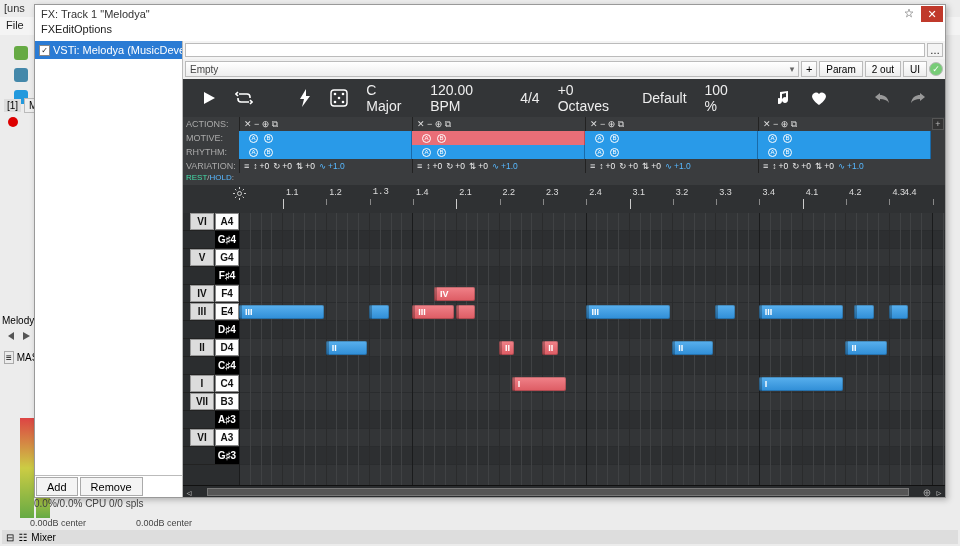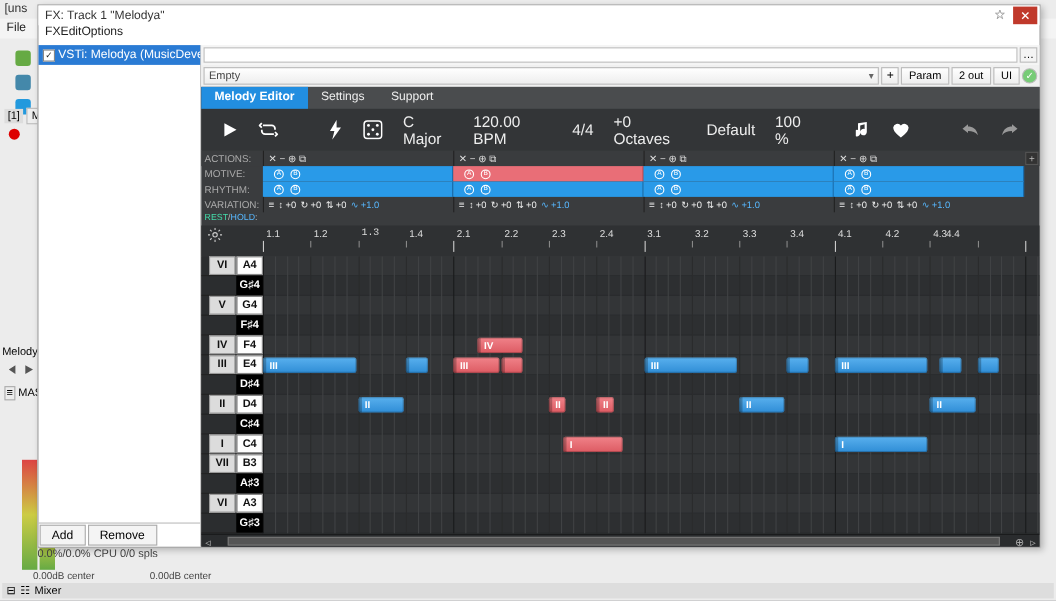--- a/index.html
+++ b/index.html
@@ -69,21 +69,21 @@
 .var-row .lab { color: #aaa; font-size: 9px; padding: 0 3px; display: flex; align-items: center; }
 .var-cell { border-left: 1px solid #222; font-size: 8.5px; color: #eee; display: flex; align-items: center; gap: 4px; padding: 0 4px; overflow: hidden; white-space: nowrap; }
 .vc-seg { display: inline-flex; align-items: center; gap: 2px; }
 .vc-ic { display: inline-block; font-size: 9px; }
 .vc-blue { color: #57b8ff; }
 
 .rest-row { display: grid; grid-template-columns: 56px 1fr; height: 12px; font-size: 8px; }
 .rest-row .lab { padding: 0 3px; }
 .rest-row .lab .a { color: #4da; } .rest-row .lab .b { color: #57b8ff; }
 
-.timeline { display: grid; grid-template-columns: 56px 1fr; height: 28px; background: #2f3133; }
+.timeline { display: grid; grid-template-columns: 56px 1fr; height: 28px; background: #2f3133; padding-left: 44px; }
 .tl-gear { display: flex; align-items: flex-start; justify-content: flex-start; padding: 2px 6px; }
 .tl-bars { position: relative; font-size: 9px; color: #ddd; }
 .tl-num { position: absolute; top: 2px; }
 .tl-tick { position: absolute; top: 14px; width: 1px; height: 6px; background: #888; }
 .tl-tick.maj { height: 10px; background: #ccc; }
 
 .piano-wrap { flex: 1; display: grid; grid-template-columns: 56px 1fr; min-height: 0; position: relative; }
 .piano-col { background: #2b2d2f; overflow: hidden; }
 .p-row { height: 18px; display: flex; align-items: center; justify-content: flex-end; border-bottom: 1px solid #222; }
 .p-key { width: 24px; height: 17px; font-size: 10px; display: flex; align-items: center; justify-content: center; font-weight: 600; }
@@ -198,25 +198,20 @@
             <span>Empty</span>
           </div>
         <div class="pp-sq">+</div>
         <div class="pp-btn">Param</div>
         <div class="pp-btn">2 out</div>
         <div class="pp-btn">UI</div>
         <div class="pp-check">✓</div>
       </div>
 
       <div class="melodya">
-        <div class="m-tabs">
-          <div class="m-tab active">Melody Editor</div>
-          <div class="m-tab">Settings</div>
-          <div class="m-tab">Support</div>
-        </div>
         <div class="m-tool">
           <span class="m-ic">
               <svg width="16" height="16">
                 <path d="M3 2l11 6-11 6z" fill="#fff"></path>
               </svg>
             </span>
           <span class="m-ic">
               <svg width="18" height="14" viewBox="0 0 18 14">
                 <path d="M4 3h8a3 3 0 013 3v1M14 11H6a3 3 0 01-3-3V7" fill="none" stroke="#fff" stroke-width="1.6"></path>
                 <path d="M3 1l-2 2 2 2M15 13l2-2-2-2" fill="none" stroke="#fff" stroke-width="1.6"></path>

